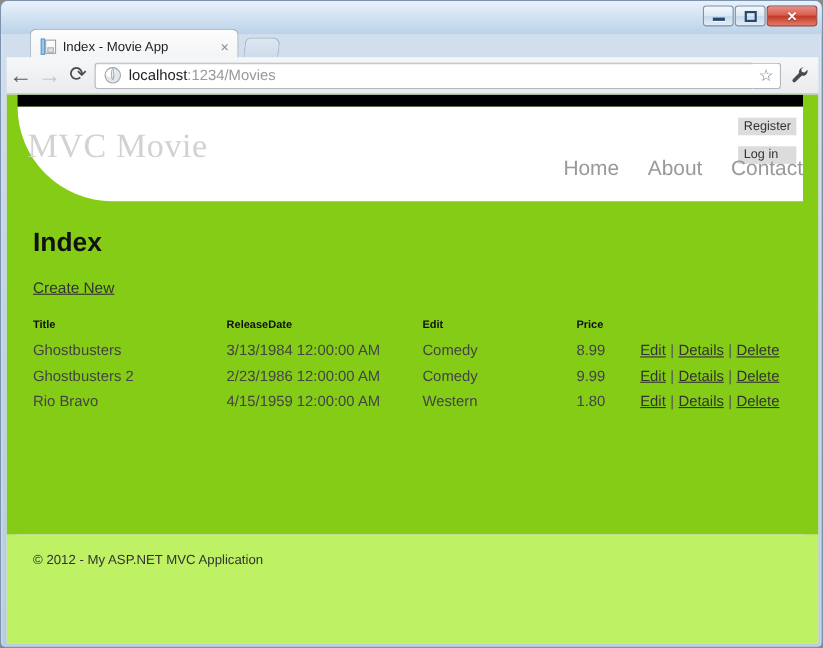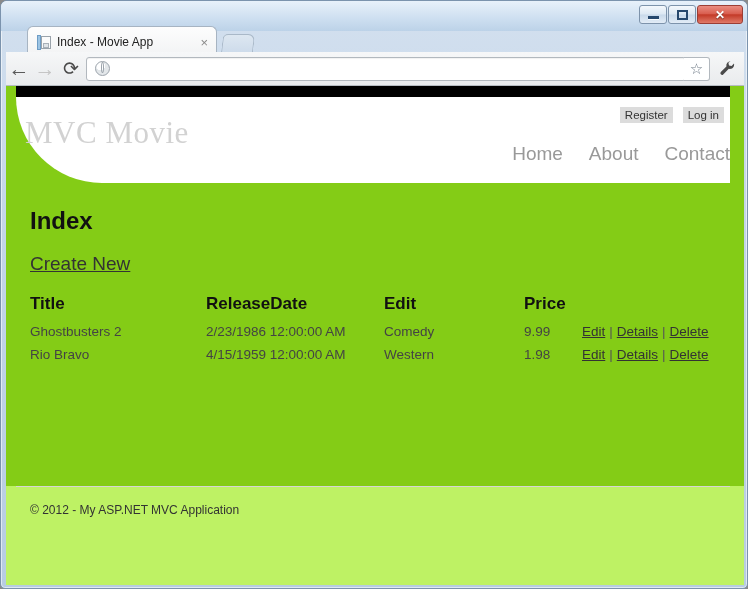--- a/index.html
+++ b/index.html
@@ -275,20 +275,21 @@
     color: #d2d2d2;
     letter-spacing: 0.5px;
     white-space: nowrap;
   }
   .auth-links {
     position: absolute;
     right: 6px;
     top: 10px;
     display: flex;
     gap: 10px;
+    flex-direction: column;
   }
   .auth-link {
     font-size: 11.5px;
     color: #333;
     background: #dcdcdc;
     padding: 2px 5px;
     text-decoration: none;
     white-space: nowrap;
   }
   .site-nav {
@@ -309,33 +310,33 @@
     padding: 14px 12px 0 24px;
   }
   .page-title {
     font-size: 24px;
     font-weight: bold;
     color: #111;
     margin: 10px 0 18px 0;
     font-family: "Liberation Sans", sans-serif;
   }
   .create-link {
-    font-size: 19px;
+    font-size: 14px;
     color: #333;
   }
 
   table.movies {
     border-collapse: collapse;
     margin-top: 19px;
     width: 675px;
     table-layout: fixed;
   }
   table.movies th {
     text-align: left;
-    font-size: 17px;
+    font-size: 10px;
     font-weight: bold;
     color: #111;
     padding: 0 0 6px 0;
   }
   table.movies td {
     font-size: 13.5px;
     color: #444;
     padding: 4px 0;
     white-space: nowrap;
   }
@@ -415,20 +416,21 @@
     </div>
     <div class="nav-icon">
       <span class="arrow-fwd">→</span>
     </div>
     <div class="nav-icon">
       <span class="reload">⟳</span>
     </div>
 
     <div class="urlbar">
       <span class="globe-icon"></span>
+      <span class="url-text"><span class="url-host">localhost</span><span>:1234/Movies</span></span>
     </div>
 
     <div class="star-btn">
       <span>☆</span>
     </div>
     <div class="wrench-btn">
       <svg width="17" height="17" viewBox="0 0 17 17">
         <path d="M11.6 1.2a4.3 4.3 0 0 0-4.2 5.2L1.8 12a1.7 1.7 0 0 0 2.4 2.4l5.6-5.6a4.3 4.3 0 0 0 5.2-5.3L12.6 6 10 5.4 9.4 2.8l2.2-1.6z" fill="#4a4a4a"></path>
       </svg>
     </div>
@@ -464,34 +466,43 @@
           <thead>
             <tr>
               <th class="col-title">Title</th>
               <th class="col-date">ReleaseDate</th>
               <th class="col-genre">Edit</th>
               <th class="col-price">Price</th>
               <th class="col-actions"></th>
             </tr>
           </thead>
           <tbody>
+            <tr>
+              <td>Ghostbusters</td>
+              <td>3/13/1984 12:00:00 AM</td>
+              <td>Comedy</td>
+              <td>8.99</td>
+              <td class="row-actions">
+                <a href="#">Edit</a><span class="sep">|</span><a href="#">Details</a><span class="sep">|</span><a href="#">Delete</a>
+              </td>
+            </tr>
             <tr>
               <td>Ghostbusters 2</td>
               <td>2/23/1986 12:00:00 AM</td>
               <td>Comedy</td>
               <td>9.99</td>
               <td class="row-actions">
                 <a href="#">Edit</a><span class="sep">|</span><a href="#">Details</a><span class="sep">|</span><a href="#">Delete</a>
               </td>
             </tr>
             <tr>
               <td>Rio Bravo</td>
               <td>4/15/1959 12:00:00 AM</td>
               <td>Western</td>
-              <td>1.98</td>
+              <td>1.80</td>
               <td class="row-actions">
                 <a href="#">Edit</a><span class="sep">|</span><a href="#">Details</a><span class="sep">|</span><a href="#">Delete</a>
               </td>
             </tr>
           </tbody>
         </table>
       </div>
     </div>
 
     <div class="site-footer">

